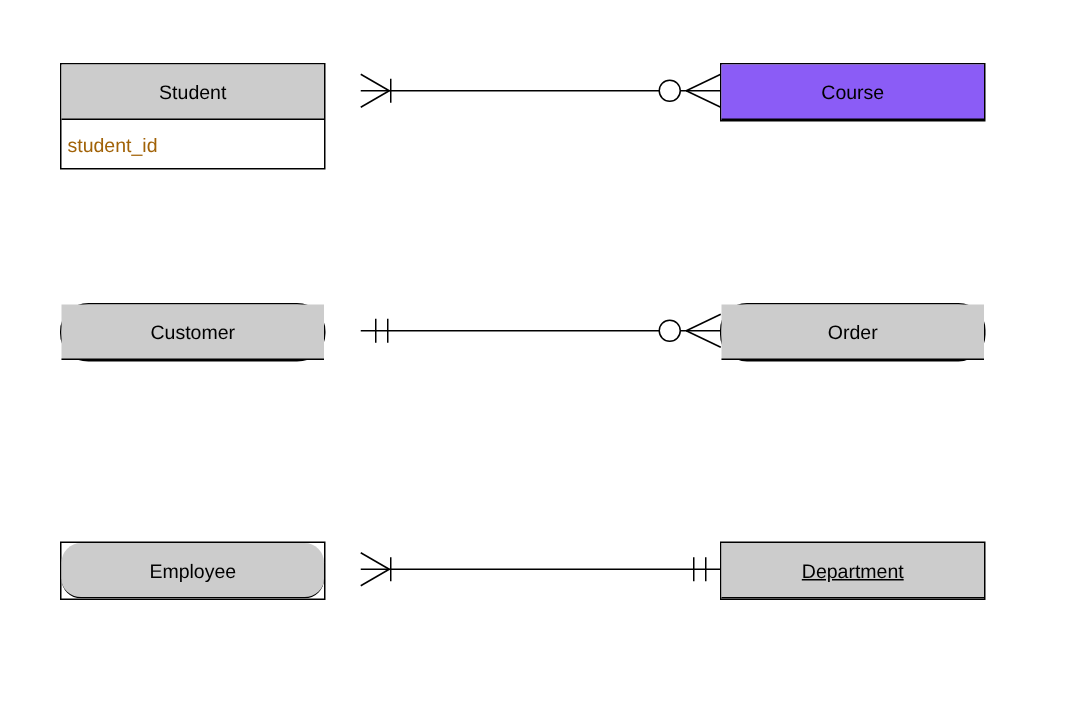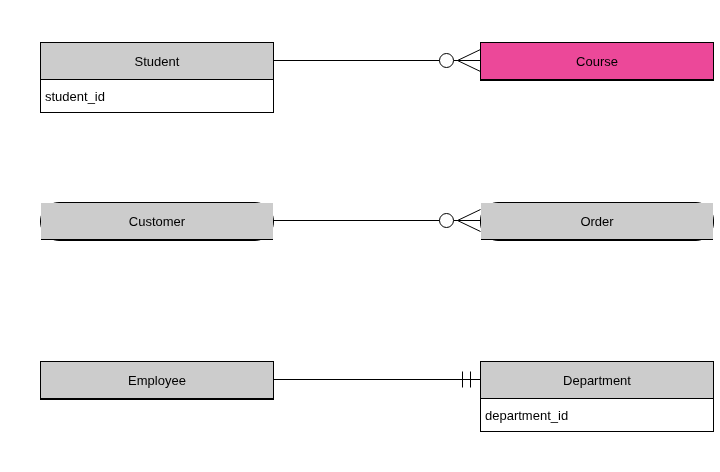--- a/index.html
+++ b/index.html
@@ -2,32 +2,32 @@
 <html><head>
 <meta charset="utf-8">
 <style>
   html,body{margin:0;padding:0;}
   body{
     width:720px;height:472px;position:relative;overflow:hidden;
     background:#ffffff;
     font-family:"Liberation Sans", sans-serif;
   }
   .entity{
-    position:absolute;width:234px;box-sizing:border-box;
+    position:absolute;width:177px;box-sizing:border-box;
     border:1px solid #000;background:#fff;
   }
   .entity .hdr{
     height:36px;box-sizing:content-box;
     border-bottom:1px solid #000;
     display:flex;align-items:center;justify-content:center;
     font-size:13px;color:#000;white-space:nowrap;
   }
   .entity .attr{
     height:32px;display:flex;align-items:center;
-    padding:0 4px;font-size:13px;color:#000000;white-space:nowrap;
+    padding:0 4px;font-size:13px;color:#a16207;white-space:nowrap;
   }
   
   #e-student   {left:40px;  top:42px;}
   #e-course    {left:480px; top:42px;}
   #e-customer  {left:40px;  top:202px;}
   #e-order     {left:480px; top:202px;border-radius:18px;}
   #e-employee  {left:40px;  top:361px;}
   #e-department{left:480px; top:361px;}
   #wires{position:absolute;left:0;top:0;pointer-events:none;}
 </style>
@@ -57,31 +57,30 @@
     <path d="M 462.5 371.5 L 462.5 387.5" stroke="#000000" stroke-width="1" fill="none"></path>
     <path d="M 240.5 379.5 L 480.5 379.5" stroke="#000000" stroke-width="1" fill="none"></path>
   </svg>
 
 <div class="entity" id="e-student" style="border-color: rgb(0, 0, 0); background: rgb(255, 255, 255);">
   <div class="hdr" style="background: rgb(204, 204, 204); border-bottom-color: rgb(0, 0, 0);">Student</div>
   <div class="attr">student_id</div>
 </div>
 
 <div class="entity" id="e-course" style="border-color: rgb(0, 0, 0); background: rgb(255, 255, 255);">
-  <div class="hdr" style="background: #ec4899; border-bottom-color: rgb(0, 0, 0);">Course</div>
+  <div class="hdr" style="background: #8b5cf6; border-bottom-color: rgb(0, 0, 0);">Course</div>
 </div>
 
 <div class="entity" id="e-customer" style="border-color: rgb(0, 0, 0); background: rgb(255, 255, 255); border-radius: 19px;">
   <div class="hdr" style="background: rgb(204, 204, 204); border-bottom-color: rgb(0, 0, 0);">Customer</div>
 </div>
 
 <div class="entity" id="e-order" style="border-color: rgb(0, 0, 0); background: rgb(255, 255, 255);">
   <div class="hdr" style="background: rgb(204, 204, 204); border-bottom-color: rgb(0, 0, 0);">Order</div>
 </div>
 
 <div class="entity" id="e-employee" style="border-color: rgb(0, 0, 0); background: rgb(255, 255, 255);">
-  <div class="hdr" style="background: rgb(204, 204, 204); border-bottom-color: rgb(0, 0, 0);">Employee</div>
+  <div class="hdr" style="background: rgb(204, 204, 204); border-bottom-color: rgb(0, 0, 0); border-radius: 13px;">Employee</div>
 </div>
 
-<div class="entity" id="e-department" style="border-color: rgb(0, 0, 0); background: rgb(255, 255, 255);">
+<div class="entity" id="e-department" style="border-color: rgb(0, 0, 0); background: rgb(255, 255, 255); text-decoration: underline;">
   <div class="hdr" style="background: rgb(204, 204, 204); border-bottom-color: rgb(0, 0, 0);">Department</div>
-  <div class="attr">department_id</div>
 </div>
 
 </body></html>

